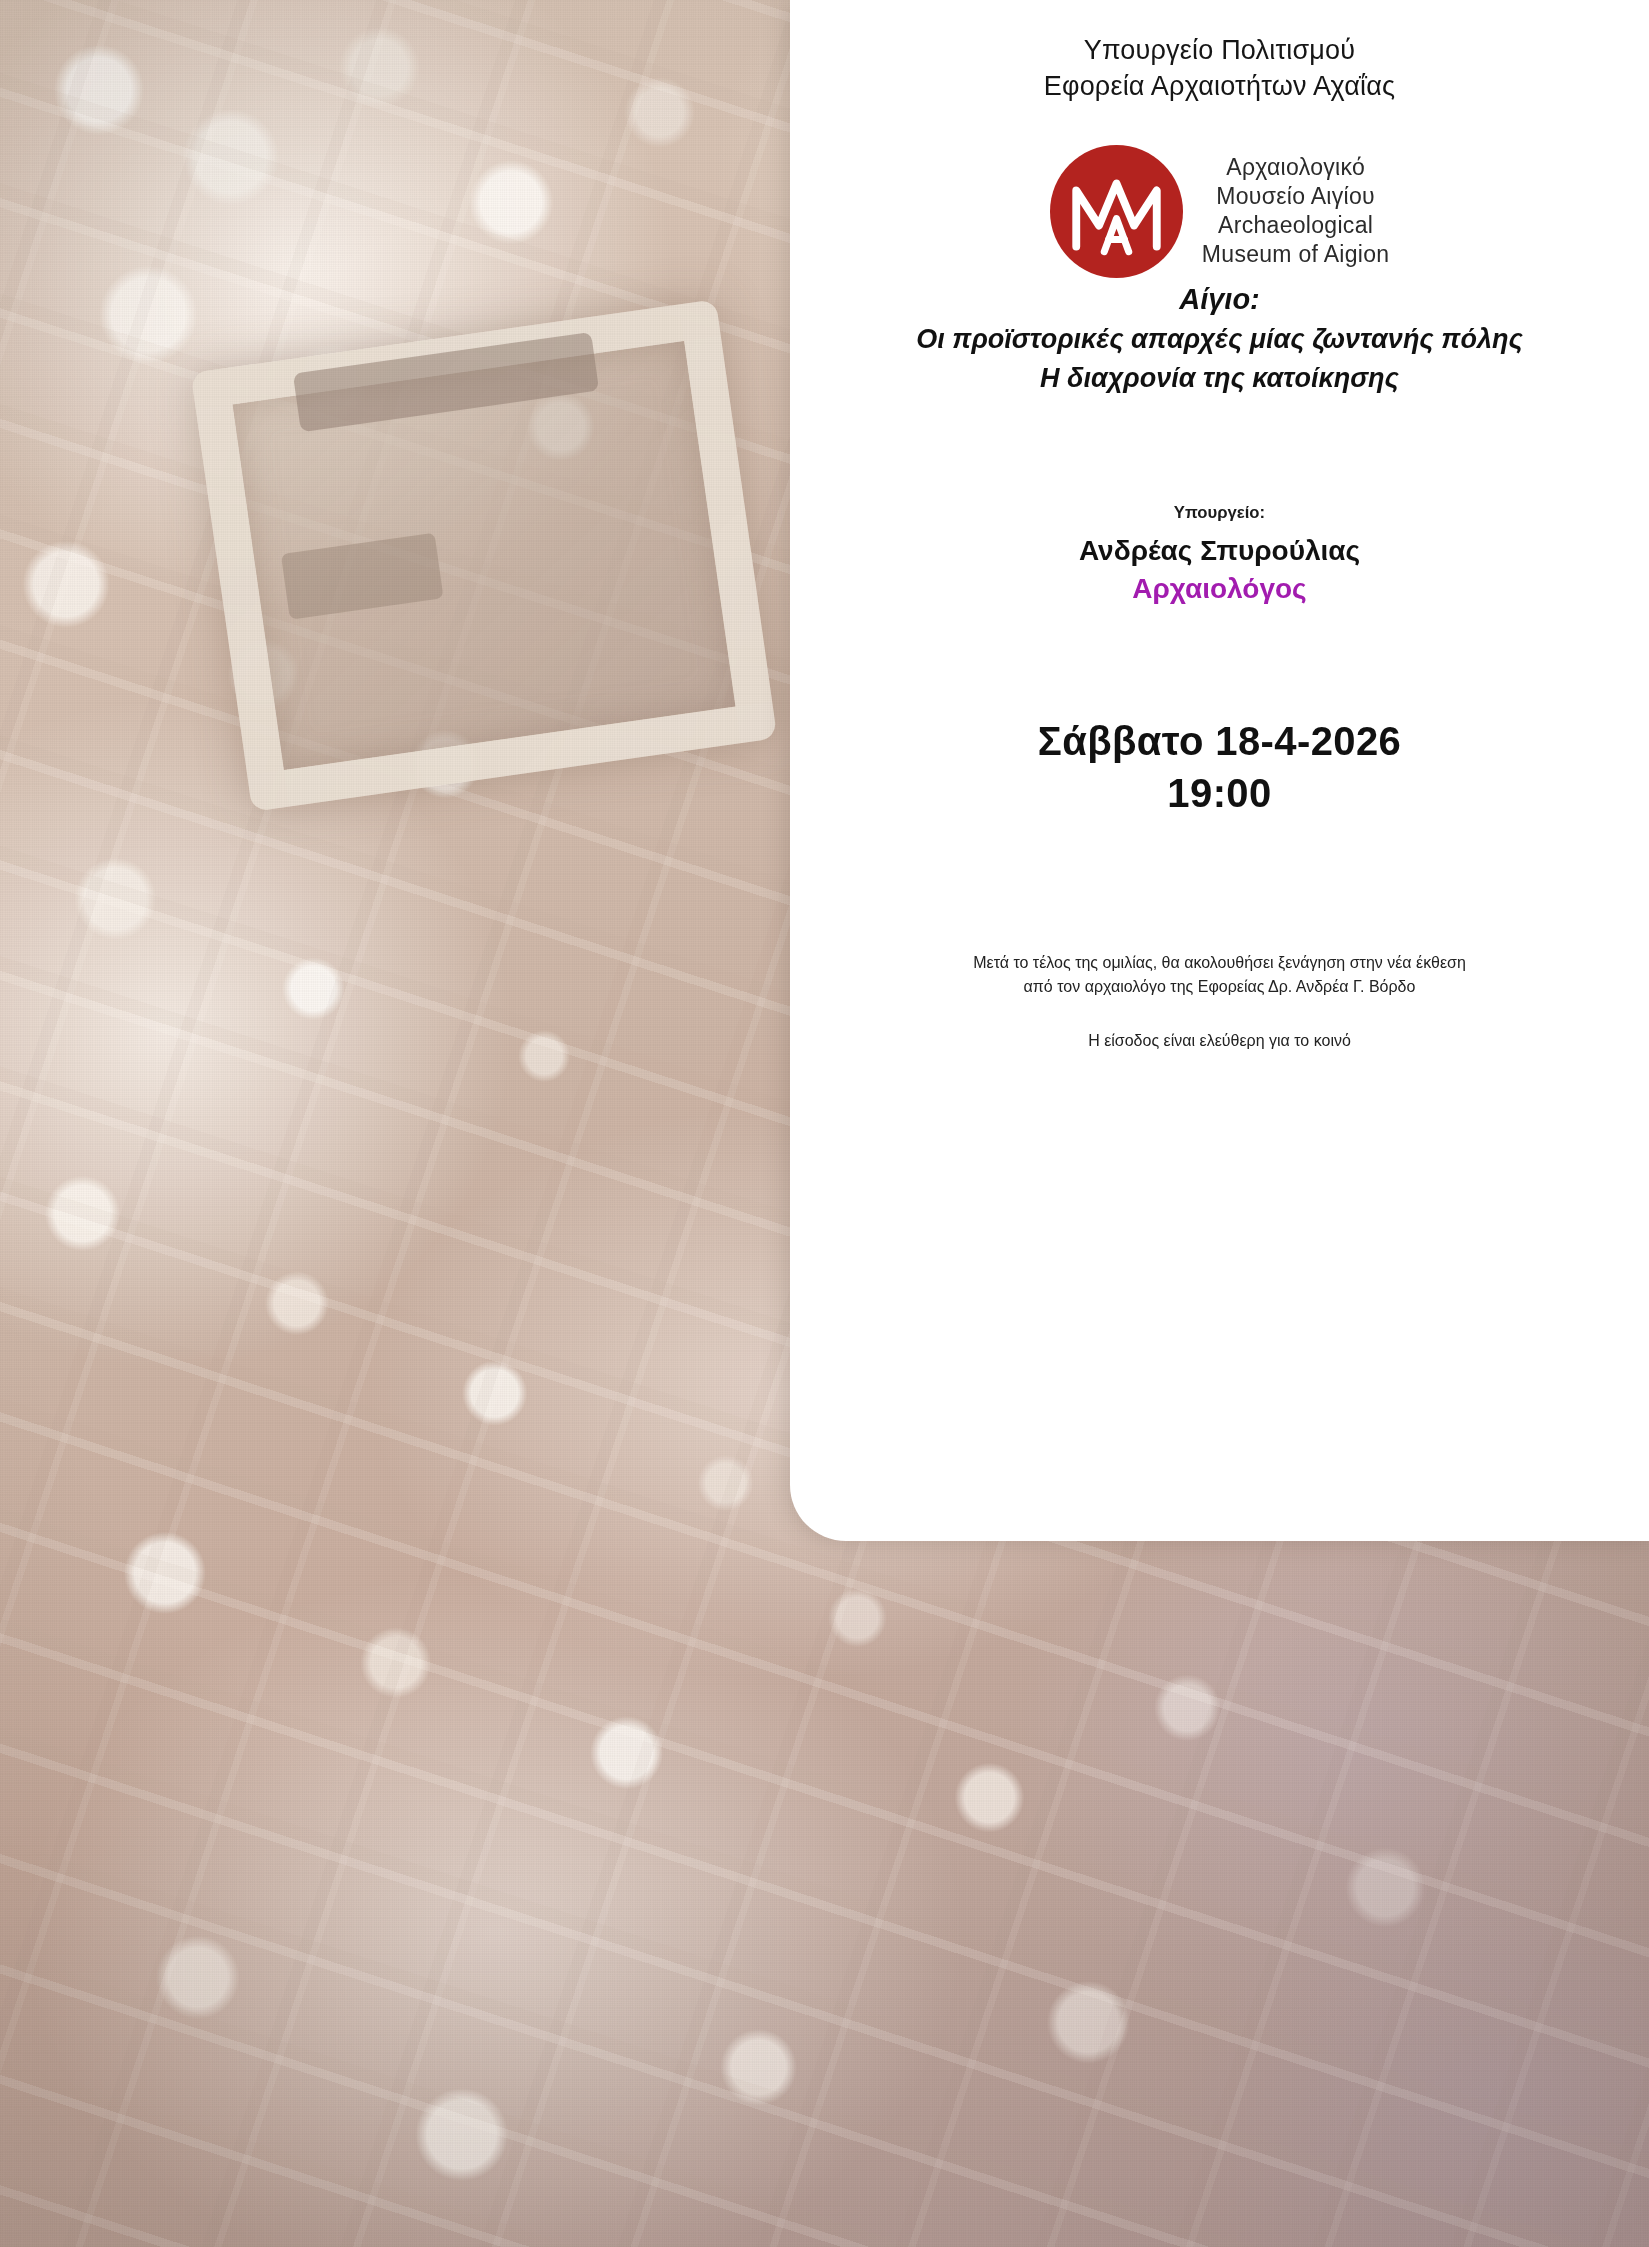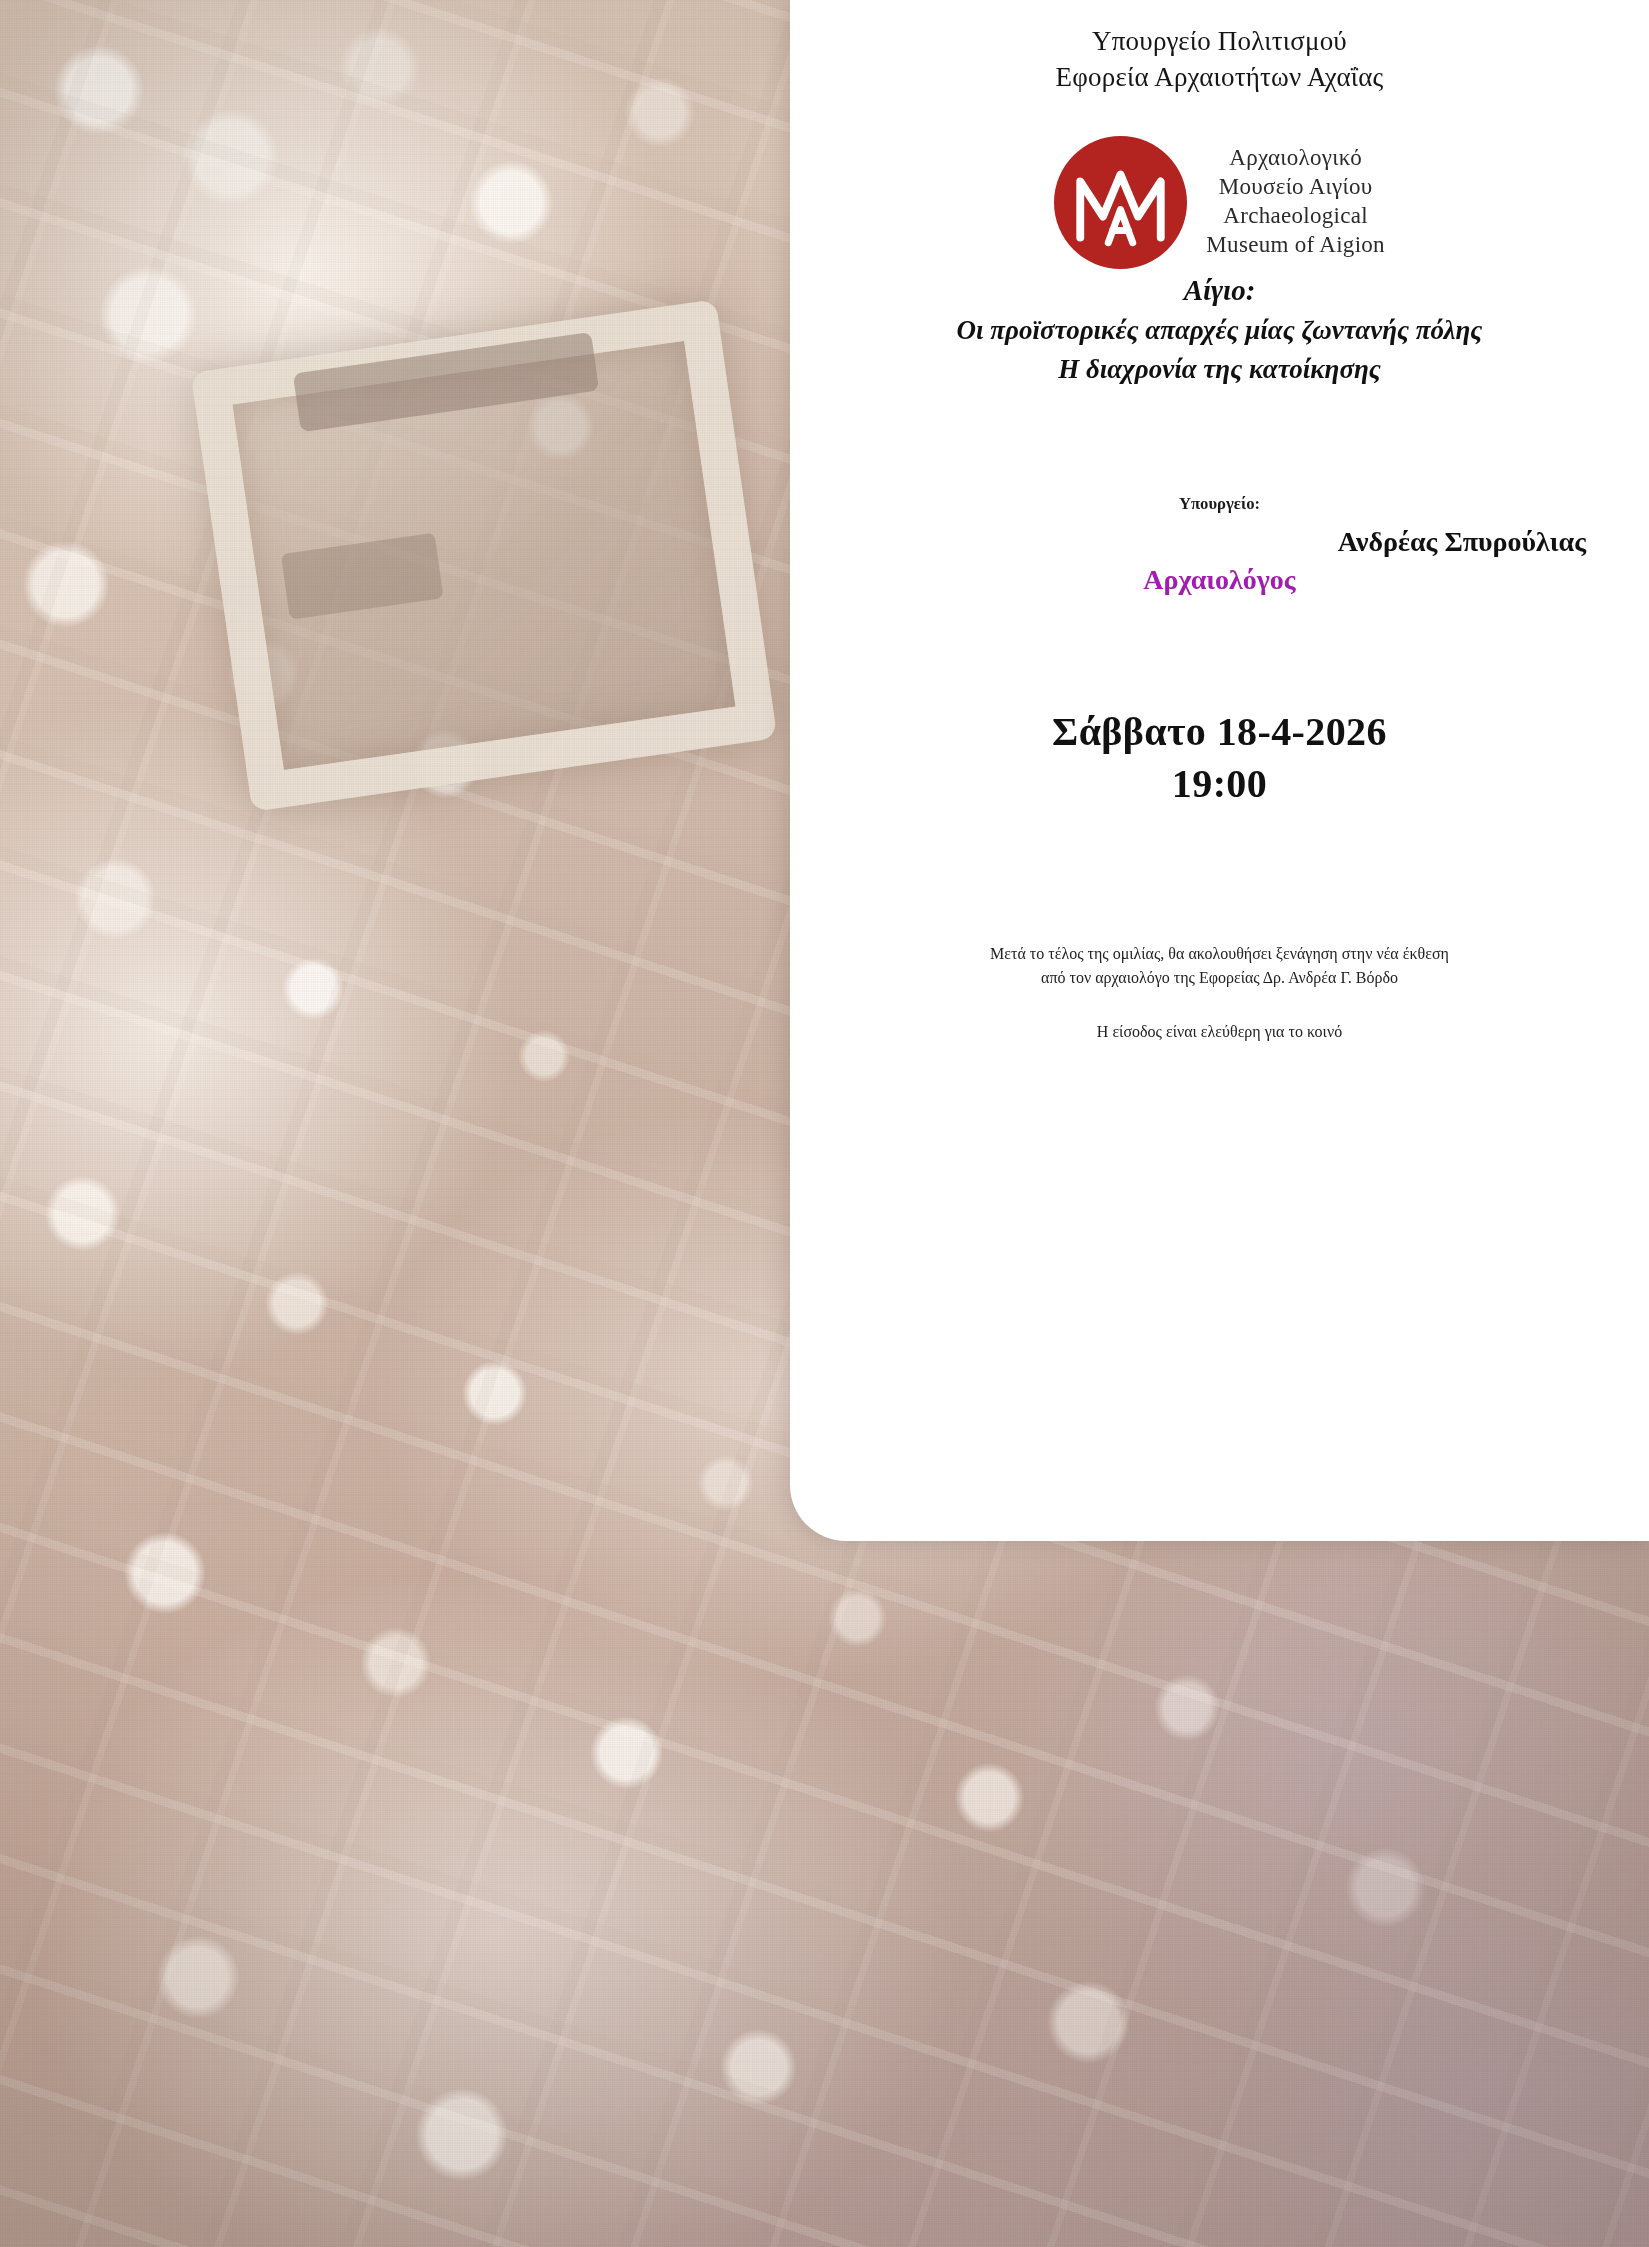--- a/index.html
+++ b/index.html
@@ -132,24 +132,23 @@
   .card {
     position: absolute;
     left: 790px;
     top: 0;
     width: 859px;
     height: 1541px;
     background: #ffffff;
     border-bottom-left-radius: 56px;
     box-shadow: -3.5px 0 23px rgba(60,44,34,.18);
     box-sizing: border-box;
-    padding: 24px 63px 40px 63px;
+    padding: 33px 63px 40px 63px;
     text-align: center;
     color: #1c1c1c;
-    font-family: Liberation Serif, serif;
   }
 
   .ministry {
     font-size: 27px;
     line-height: 1.33;
     font-weight: 400;
     letter-spacing: 0.2px;
     margin: 0 0 0 0;
     color: #161616;
   }
@@ -206,21 +205,20 @@
     font-size: 16.7px;
     font-weight: 700;
     color: #1b1b1b;
     margin-bottom: 8.8px;
   }
   .speaker-name {
     font-size: 28px;
     font-weight: 700;
     line-height: 1.35;
     color: #111;
-    text-align: right;
   }
   .speaker-role {
     font-size: 28px;
     font-weight: 700;
     line-height: 1.35;
     color: #a21caf;
   }
 
   .datetime {
     margin-top: 107px;

